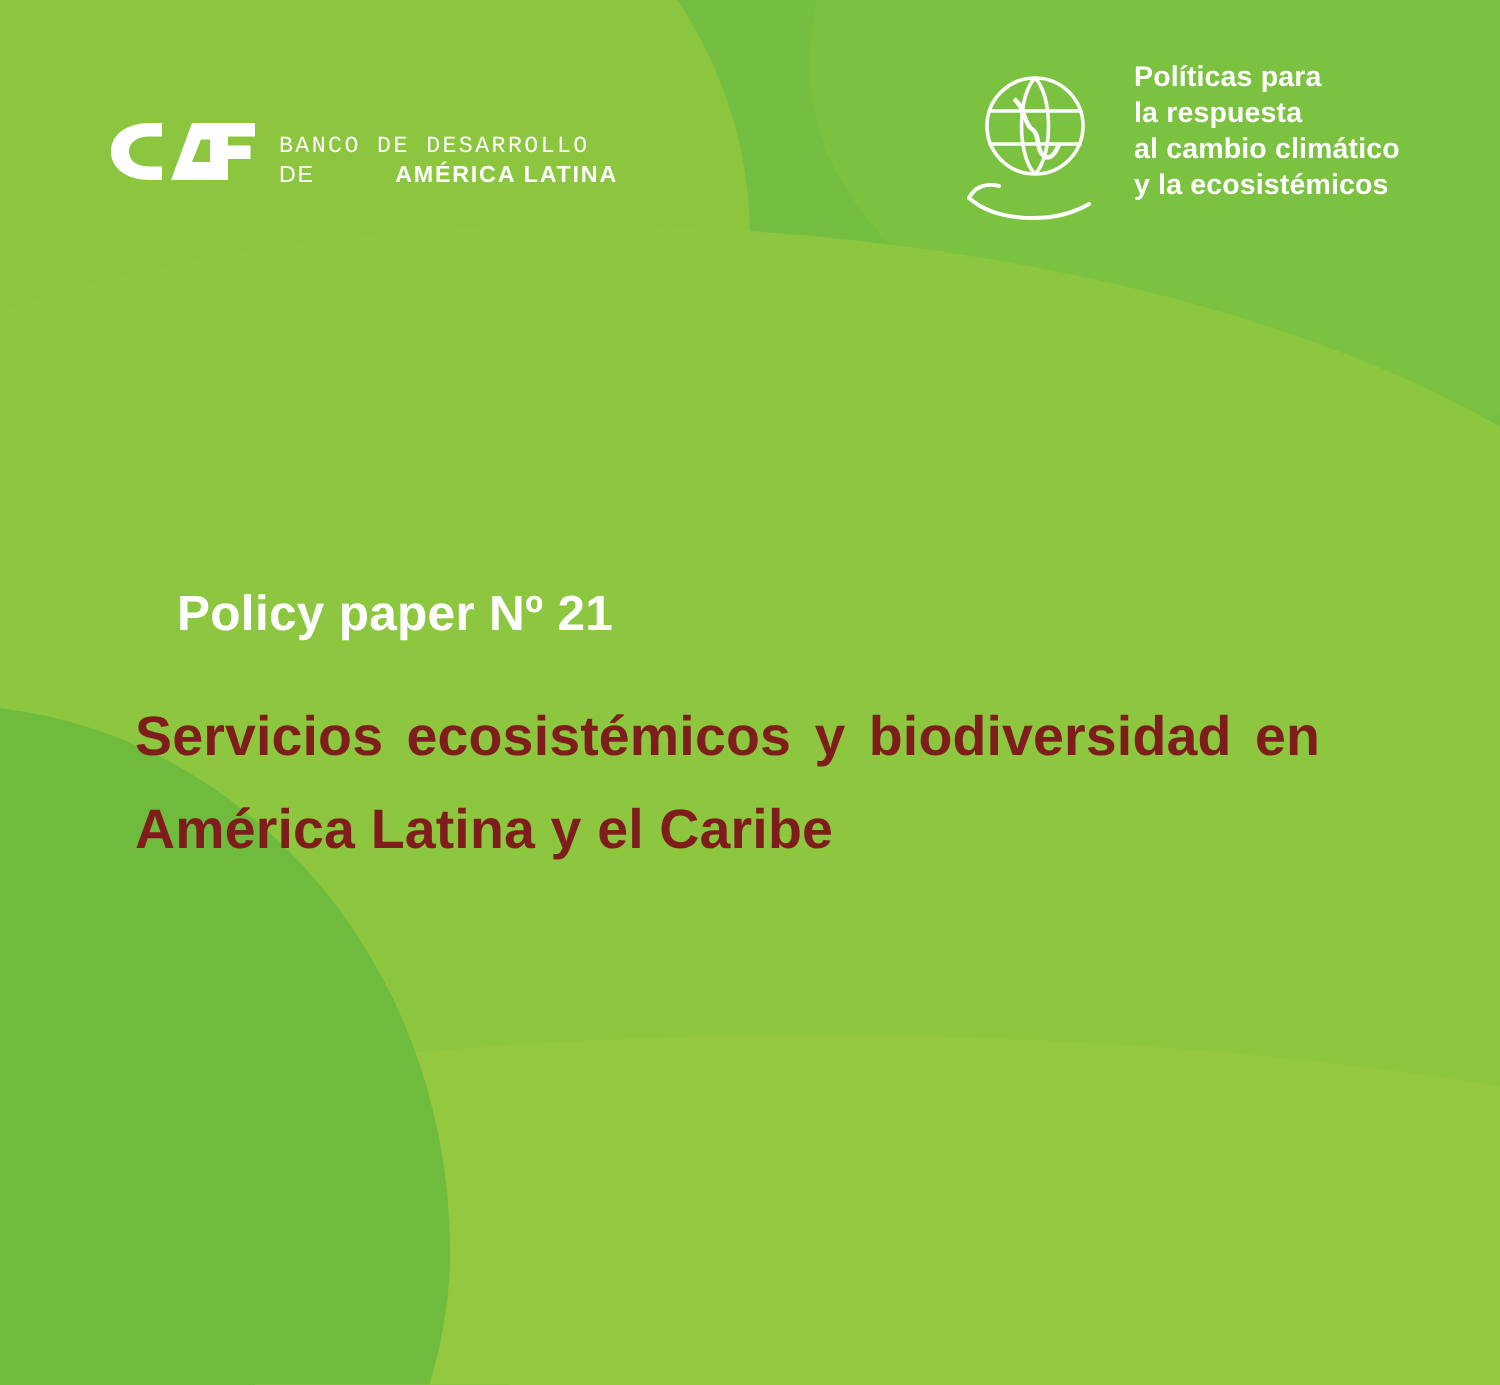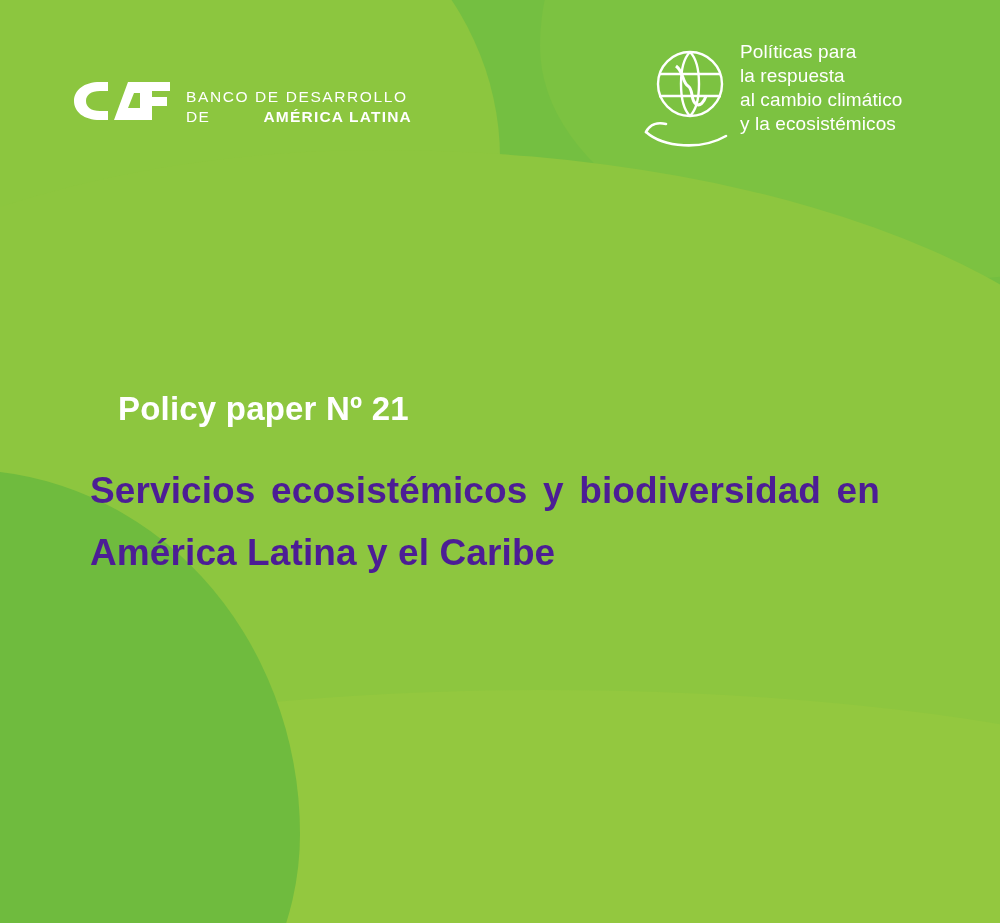--- a/index.html
+++ b/index.html
@@ -96,20 +96,21 @@
   .caf-text {
     margin-left: 12px;
     margin-top: 9px;
     color: #ffffff;
     line-height: 1.32;
   }
   .caf-text .line1 {
     font-size: 15.5px;
     letter-spacing: 1.6px;
     font-weight: 400;
+    font-family: Liberation Mono, monospace;
   }
   .caf-text .line2 {
     font-size: 15.5px;
     letter-spacing: 1.2px;
     font-weight: 400;
   }
   .caf-text .line2 b {
     font-weight: 700;
     margin-left: 48px;
   }
@@ -119,45 +120,46 @@
     top: 40px;
     left: 640px;
     display: flex;
     align-items: flex-start;
   }
   .program-mark {
     display: block;
     margin-top: 4px;
   }
   .program-text {
+    margin-left: 16px;
     color: #ffffff;
     font-size: 19px;
     line-height: 1.27;
-    font-weight: 400;
+    font-weight: 700;
     letter-spacing: 0.1px;
     white-space: nowrap;
   }
 
   
   .title-block {
     position: absolute;
     top: 390px;
     left: 90px;
     width: 790px;
   }
   .paper-number {
     color: #ffffff;
     font-size: 33px;
     font-weight: 700;
     letter-spacing: 0.2px;
     margin-bottom: 32px;
     margin-left: 28px;
   }
   .paper-title {
-    color: #4c1d95;
+    color: #7f1d1d;
     font-size: 37px;
     font-weight: 700;
     line-height: 1.68;
     text-align: justify;
     text-align-last: left;
     letter-spacing: 0.1px;
   }
 </style>
 </head>
 <body>

